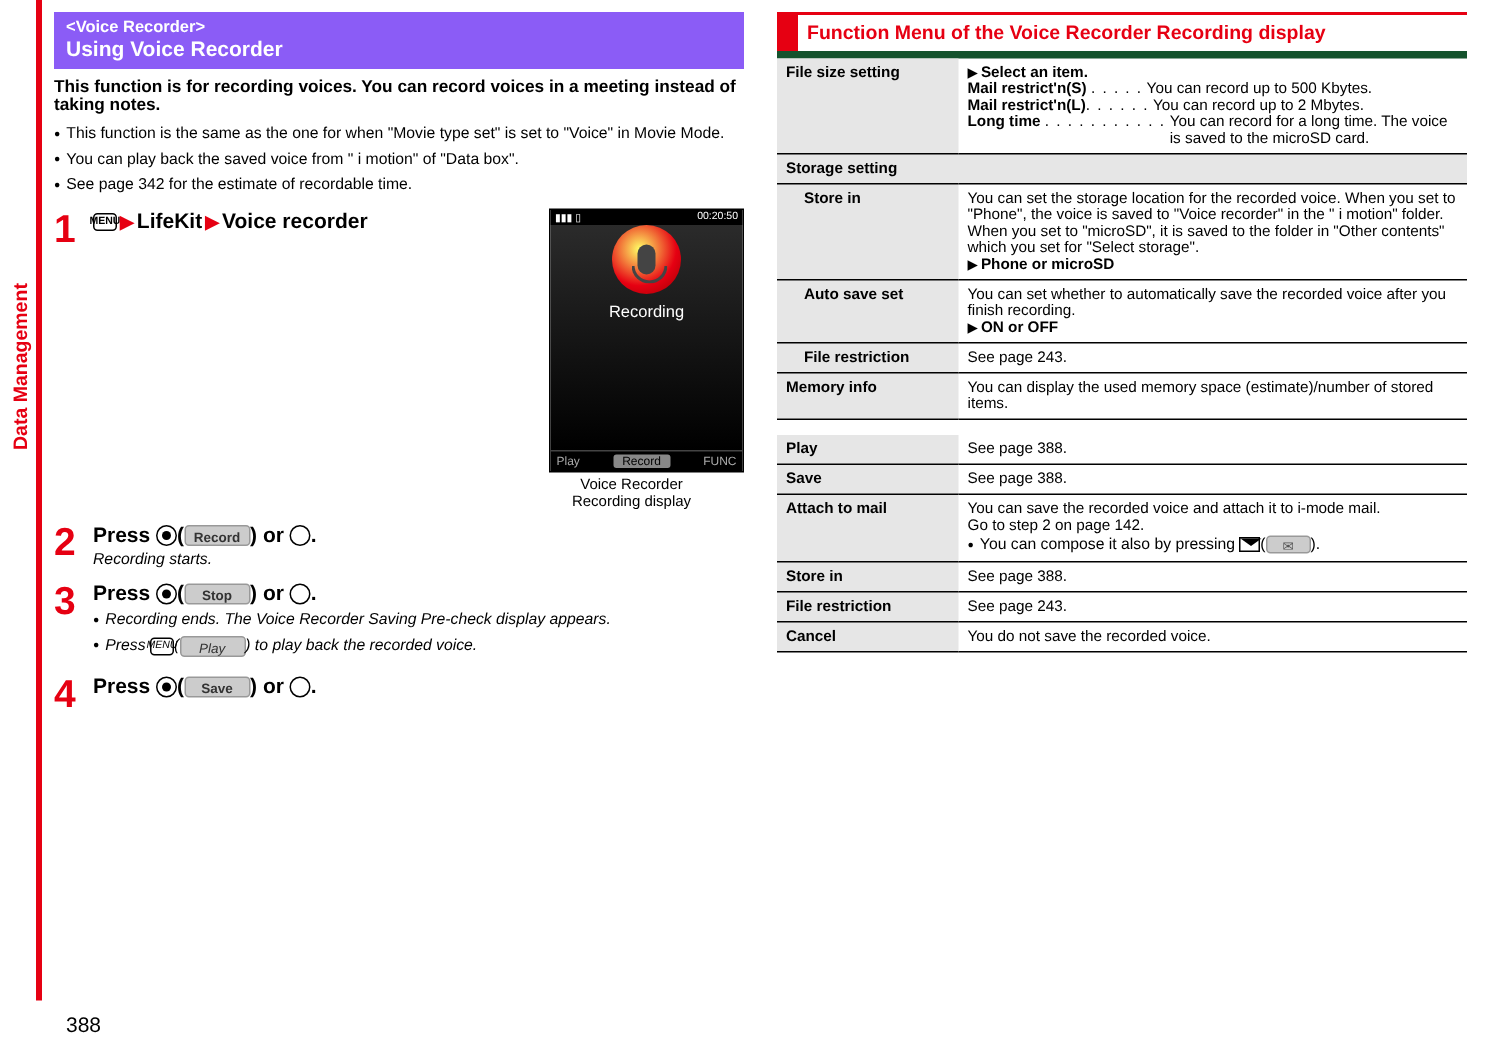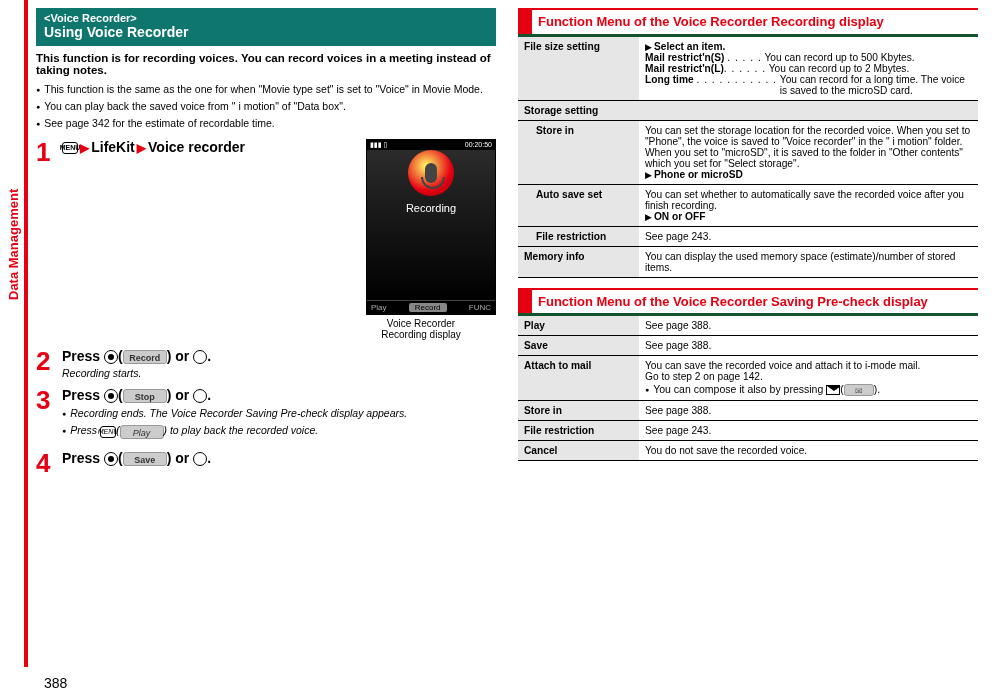--- a/index.html
+++ b/index.html
@@ -33,21 +33,21 @@
     background: #e60012;
   }
   .columns {
     display: flex;
     gap: 22px;
   }
   .col {
     width: 460px;
   }
   .title-banner {
-    background: #0f766e;
+    background: #8b5cf6;
     color: #fff;
     padding: 4px 8px 6px 8px;
     margin-bottom: 6px;
   }
   .title-banner .sub { font-size: 11px; font-weight: bold; }
   .title-banner .main { font-size: 14px; font-weight: bold; }
   .intro { font-weight: bold; font-size: 11.5px; margin-bottom: 6px; }
   .bullet { display: flex; margin-bottom: 3px; font-size: 10.5px; line-height: 1.35; }
   .bullet::before { content: "●"; font-size: 7px; margin-right: 4px; margin-top: 3px; }
   .step-row { display: flex; margin-top: 8px; }
@@ -144,21 +144,21 @@
     background:#000; color:#aaa;
     font-size:8px;
     display:flex; justify-content:space-between;
     padding: 2px 4px;
     border-top:1px solid #444;
   }
   .phone-caption { text-align:center; font-size:10px; margin-top:3px; }
   .section-header {
     display:flex; align-items:stretch;
     border-top: 2px solid #e60012;
-    border-bottom: 3px solid #14532d;
+    border-bottom: 5px solid #14532d;
     margin-bottom: 0;
   }
   .section-header .bar {
     width: 14px; background:#e60012; margin-right:6px;
   }
   .section-header .text {
     color:#e60012; font-weight:bold; font-size:13px;
     padding: 4px 0;
     line-height:1.2;
   }
@@ -371,24 +371,20 @@
       </tr>
       <tr>
         <th>Memory info</th>
         <td>You can display the used memory space (estimate)/number of stored items.</td>
       </tr>
     </tbody>
       </table>
 
     <div style="height:10px;"></div>
 
-    <div class="section-header">
-      <div class="bar"></div>
-      <div class="text">Function Menu of the Voice Recorder Saving Pre-check display</div>
-    </div>
 
     <table class="menu">
       <tbody>
           <tr>
         <th>Play</th>
         <td>See page 388.</td>
       </tr>
       <tr>
         <th>Save</th>
         <td>See page 388.</td>

